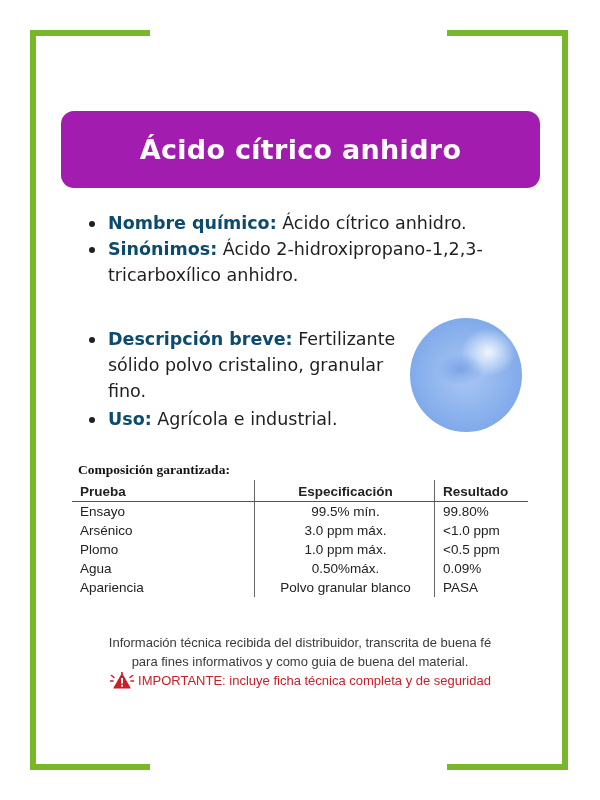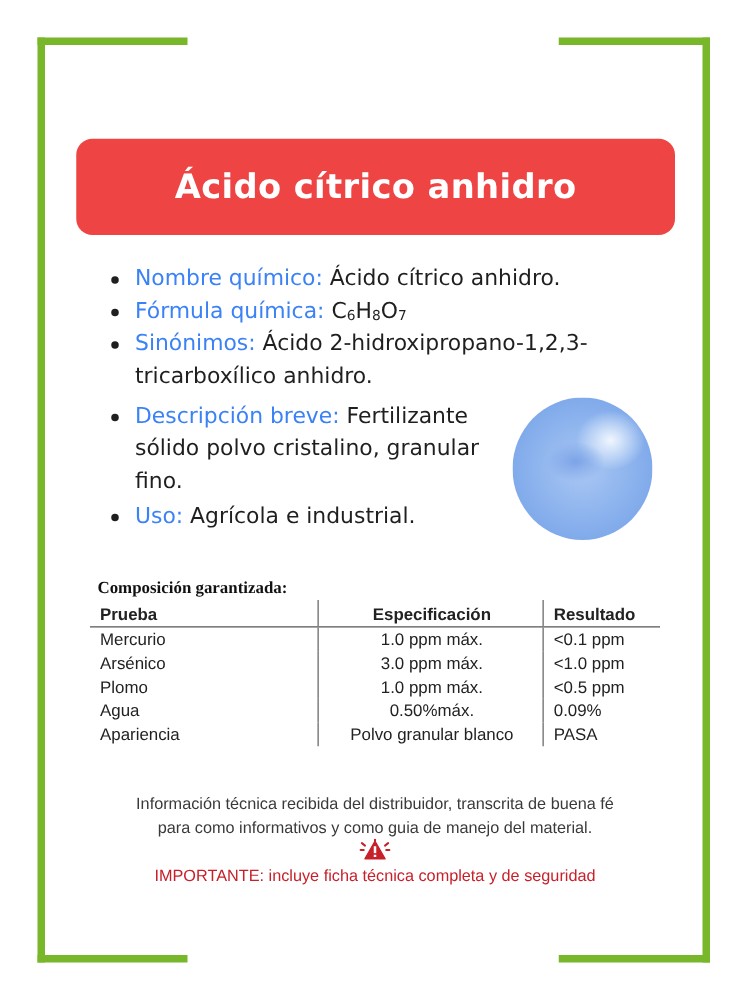--- a/index.html
+++ b/index.html
@@ -3,71 +3,67 @@
   <meta charset="utf-8">
   <style>
     html, body { margin: 0; padding: 0; }
     body {
       width: 600px; height: 800px; background: #ffffff; position: relative; overflow: hidden;
       font-family: "DejaVu Sans", sans-serif; color: #1a1a1a;
     }
     .frame-seg { position: absolute; background: #78b72a; }
     .banner {
       position: absolute; left: 61px; top: 111px; width: 479px; height: 77px;
-      background: #ef4444; border-radius: 13px;
+      background: #a21caf; border-radius: 13px;
       display: flex; align-items: center; justify-content: center;
     }
     .banner-title { color: #ffffff; font-weight: bold; font-size: 27px; letter-spacing: 0.3px; }
     .bullets { position: absolute; left: 84px; top: 210px; width: 420px; }
     .bullet { position: relative; padding-left: 24px; font-size: 17.5px; line-height: 26px; color: #1f1f1f; }
     .bullet::before { content: ""; position: absolute; left: 5px; top: 11px; width: 6px; height: 6px; border-radius: 50%; background: #1f1f1f; }
-    .bullet b { font-weight: normal; color: #3b82f6; }
-    .bullet.narrow { width: 290px; }
+    .bullet b { font-weight: bold; color: #0c4a6e; }
+    .bullet.narrow { width: 290px; margin-top: 32px; }
     .gap { height: 6px; }
     sub { font-size: 11px; vertical-align: -2px; line-height: 0; }
     .powder {
       position: absolute; left: 410px; top: 318px; width: 112px; height: 114px; border-radius: 50%;
       background:
         radial-gradient(ellipse 30% 20% at 45% 45%, rgba(120,160,230,0.9), rgba(150,185,240,0) 70%),
         radial-gradient(ellipse 35% 30% at 70% 30%, rgba(245,250,255,0.95), rgba(245,250,255,0) 70%),
         radial-gradient(circle at 50% 50%, #a9c7f3 0%, #8fb5ee 45%, #7ea8ea 75%, rgba(170,195,235,0.6) 92%, rgba(255,255,255,0) 100%);
       filter: blur(0.6px);
     }
     .comp-title { position: absolute; left: 78px; top: 462px; font-size: 13.5px; font-weight: bold; font-family: Liberation Serif, serif; color: #111; }
     table.comp { position: absolute; left: 72px; top: 480px; width: 456px; border-collapse: collapse; font-family: "Liberation Sans", sans-serif; font-size: 13.5px; color: #222; }
     table.comp th { text-align: left; font-weight: bold; padding: 2px 6px 1px 8px; height: 18px; border-bottom: 1.5px solid #555; margin-top: 11px; }
     table.comp td { padding: 0 6px 0 8px; height: 19px; line-height: 19px; }
     table.comp .c1 { width: 168px; }
     table.comp .c2 { width: 165px; border-left: 1.5px solid #666; text-align: center; }
     table.comp .c3 { border-left: 1.5px solid #666; }
     .note { position: absolute; left: 60px; top: 633px; width: 480px; text-align: center; font-family: "Liberation Sans", sans-serif; font-size: 13px; line-height: 19px; color: #3a3a3a; }
-    .important { color: #c8202a; display: inline-flex; align-items: center; gap: 3px; flex-direction: column; }
+    .important { color: #c8202a; display: inline-flex; align-items: center; gap: 3px; }
     .warn-icon { display: inline-block; width: 26px; height: 17px; vertical-align: middle; }
   </style>
 </head>
 <body>
 
 <div class="frame-seg" style="left:30px; top:30px; width:120px; height:6px;"></div>
 <div class="frame-seg" style="left:30px; top:30px; width:6px; height:740px;"></div>
 <div class="frame-seg" style="left:30px; top:764px; width:120px; height:6px;"></div>
 <div class="frame-seg" style="left:447px; top:30px; width:121px; height:6px;"></div>
 <div class="frame-seg" style="left:562px; top:30px; width:6px; height:740px;"></div>
 <div class="frame-seg" style="left:447px; top:764px; width:121px; height:6px;"></div>
 
 <div class="banner">
   <span class="banner-title">Ácido cítrico anhidro</span>
 </div>
 
 <div class="bullets">
   <div class="bullet">
     <b>Nombre químico:</b><span> Ácido cítrico anhidro.</span>
-  </div>
-  <div class="bullet">
-    <b>Fórmula química:</b>
-    <span><span>C</span><sub>6</sub><span>H</span><sub>8</sub><span>O</span><sub>7</sub></span>
   </div>
   <div class="bullet" style="width:400px;">
     <b>Sinónimos:</b><span> Ácido 2-hidroxipropano-1,2,3-tricarboxílico anhidro.</span>
   </div>
   <div class="gap"></div>
   <div class="bullet narrow">
     <b>Descripción breve:</b><span> Fertilizante sólido polvo cristalino, granular fino.</span>
   </div>
   <div class="bullet" style="margin-top:2px;">
     <b>Uso:</b><span> Agrícola e industrial.</span>
@@ -80,23 +76,23 @@
 <table class="comp">
   <thead>
     <tr>
       <th class="c1">Prueba</th>
       <th class="c2">Especificación</th>
       <th class="c3">Resultado</th>
     </tr>
   </thead>
   <tbody>
     <tr>
-      <td class="c1">Mercurio</td>
-      <td class="c2">1.0 ppm máx.</td>
-      <td class="c3">&lt;0.1 ppm</td>
+      <td class="c1">Ensayo</td>
+      <td class="c2">99.5% mín.</td>
+      <td class="c3">99.80%</td>
     </tr>
     <tr>
       <td class="c1">Arsénico</td>
       <td class="c2">3.0 ppm máx.</td>
       <td class="c3">&lt;1.0 ppm</td>
     </tr>
     <tr>
       <td class="c1">Plomo</td>
       <td class="c2">1.0 ppm máx.</td>
       <td class="c3">&lt;0.5 ppm</td>
@@ -109,21 +105,21 @@
     <tr>
       <td class="c1">Apariencia</td>
       <td class="c2">Polvo granular blanco</td>
       <td class="c3">PASA</td>
     </tr>
   </tbody>
 </table>
 
 <div class="note">
   <div>Información técnica recibida del distribuidor, transcrita de buena fé</div>
-  <div>para como informativos y como guia de manejo del material.</div>
+  <div>para fines informativos y como guia de buena del material.</div>
   <div class="important">
     <svg class="warn-icon" viewBox="0 0 26 17">
       <g stroke="#c8202a" stroke-width="1.6" stroke-linecap="round">
         <line x1="1.5" y1="9" x2="4" y2="9"></line>
         <line x1="2.5" y1="3.5" x2="5" y2="5.5"></line>
         <line x1="24.5" y1="9" x2="22" y2="9"></line>
         <line x1="23.5" y1="3.5" x2="21" y2="5.5"></line>
         <line x1="13" y1="0.5" x2="13" y2="1.5"></line>
       </g>
       <path d="M13 2 L21 16 L5 16 Z" fill="#c8202a" stroke="#c8202a" stroke-width="1.2" stroke-linejoin="round"></path>

